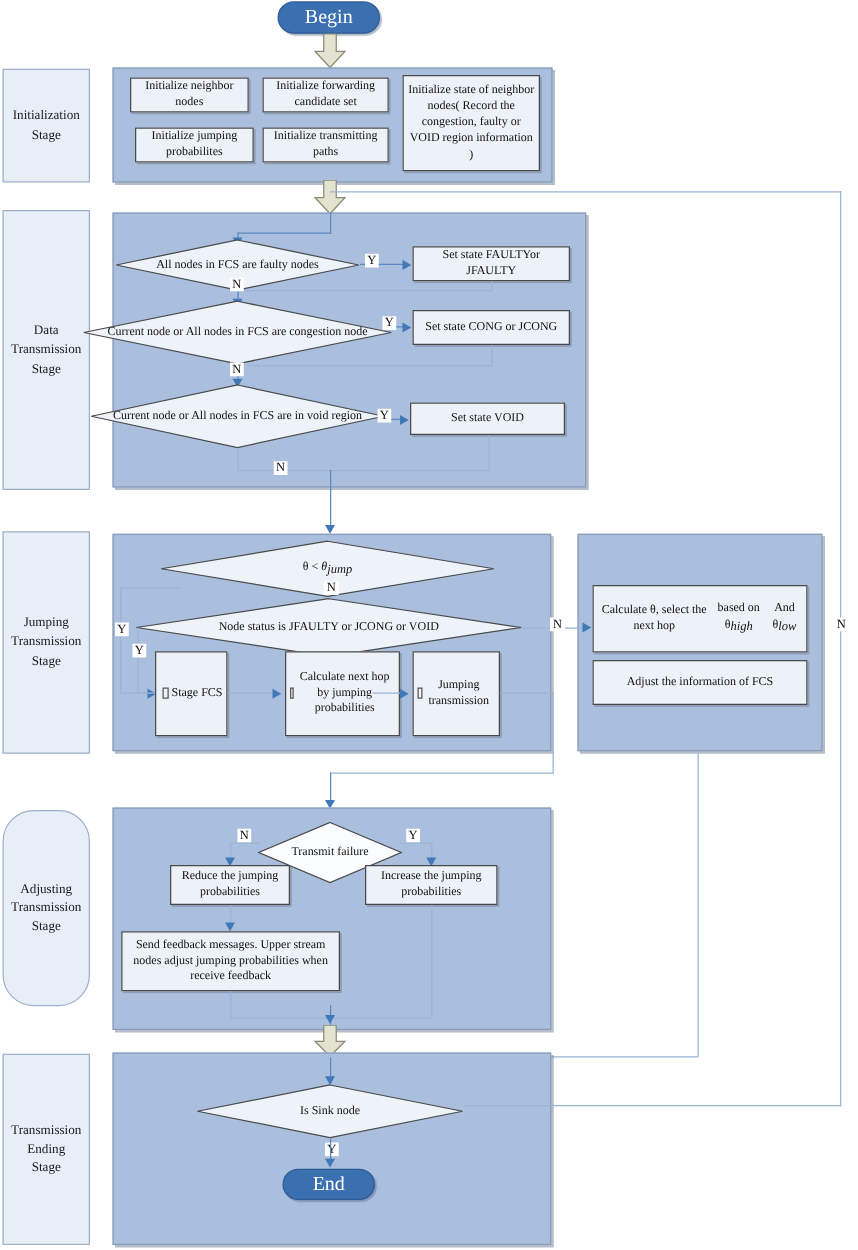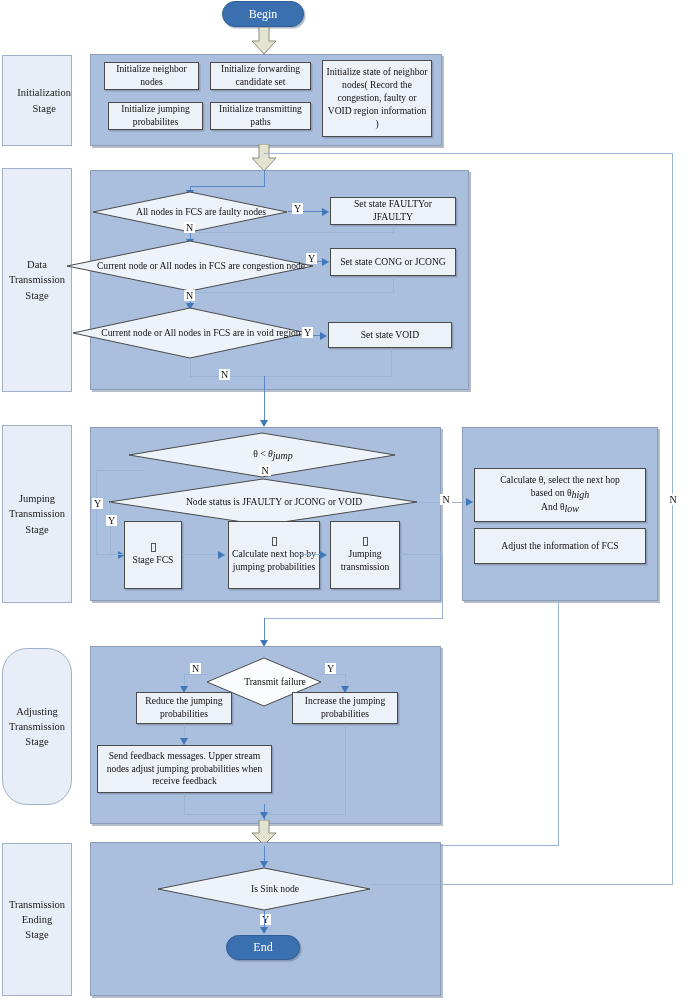--- a/index.html
+++ b/index.html
@@ -20,41 +20,41 @@
   }
   .panel.sh{box-shadow:2px 2px 0 rgba(120,135,160,.55);}
 
   
   .pbox{
     position:absolute;background:#edf1f8;border:1px solid #4a4a4a;
     display:flex;align-items:center;justify-content:center;text-align:center;
     font-size:9.6px;color:#111;line-height:1.35;box-sizing:border-box;
     padding:2px 3px;box-shadow:1.5px 1.5px 0 rgba(110,120,140,.45);
   }
-  .pbox.tall{flex-direction:column;}
+  .pbox.tall{flex-direction:row;}
   .tofu{
     display:block;width:5px;height:9px;border:1px solid #555;margin:0 auto 2px auto;
     box-sizing:border-box;
   }
 
   
-  .diamond{position:absolute;padding-left:22px;}
+  .diamond{position:absolute;}
   .diamond svg{position:absolute;left:0;top:0;}
   .diamond .dtxt{
     position:absolute;left:0;top:0;width:100%;height:100%;
     display:flex;align-items:center;justify-content:center;text-align:center;
     font-size:9.6px;color:#111;line-height:1.3;pointer-events:none;
   }
 
   
   .term{
     position:absolute;background:#3a6fb0;border:1px solid #2d5race;
     border:1px solid #2f5c94;border-radius:14px;
     display:flex;align-items:center;justify-content:center;
-    color:#ffffff;font-size:12px;box-sizing:border-box;
+    color:#ffffff;font-size:16px;box-sizing:border-box;
     box-shadow:1.5px 1.5px 1px rgba(90,110,140,.5);
   }
 
   
   .ln{position:absolute;background:#9ab4d6;}
   .ln.h{height:1px;}
   .ln.v{width:1px;}
   .ln.dk{background:#5b87c4;}
   .arw{position:absolute;width:0;height:0;}
   .arw.down{border-left:4px solid transparent;border-right:4px solid transparent;border-top:7px solid #4178b8;}
@@ -77,21 +77,21 @@
 <div id="canvas">
 
   <div class="term" style="left:222px;top:1px;width:82px;height:26px;">
     <span>Begin</span>
   </div>
 
   <svg class="fatarrow" style="left:250px;top:27px;" width="28" height="28" viewBox="0 0 28 28">
     <polygon points="9,0 19,0 19,14 26,14 14,27 2,14 9,14" fill="#e3e3d2" stroke="#8c8c76" stroke-width="1"></polygon>
   </svg>
 
-  <div class="stage-label" style="left:2px;top:55px;width:70px;height:91px;justify-content:flex-end;">
+  <div class="stage-label" style="left:2px;top:55px;width:70px;height:91px;">
     <span>Initialization<br>Stage</span>
   </div>
   <div class="stage-label" style="left:2px;top:168px;width:70px;height:224px;">
     <span>Data<br>Transmission<br>Stage</span>
   </div>
   <div class="stage-label" style="left:2px;top:425px;width:70px;height:178px;">
     <span>Jumping<br>Transmission<br>Stage</span>
   </div>
   <div class="stage-label" style="left:2px;top:648px;width:70px;height:157px;border-radius:25px;">
     <span>Adjusting<br>Transmission<br>Stage</span>

